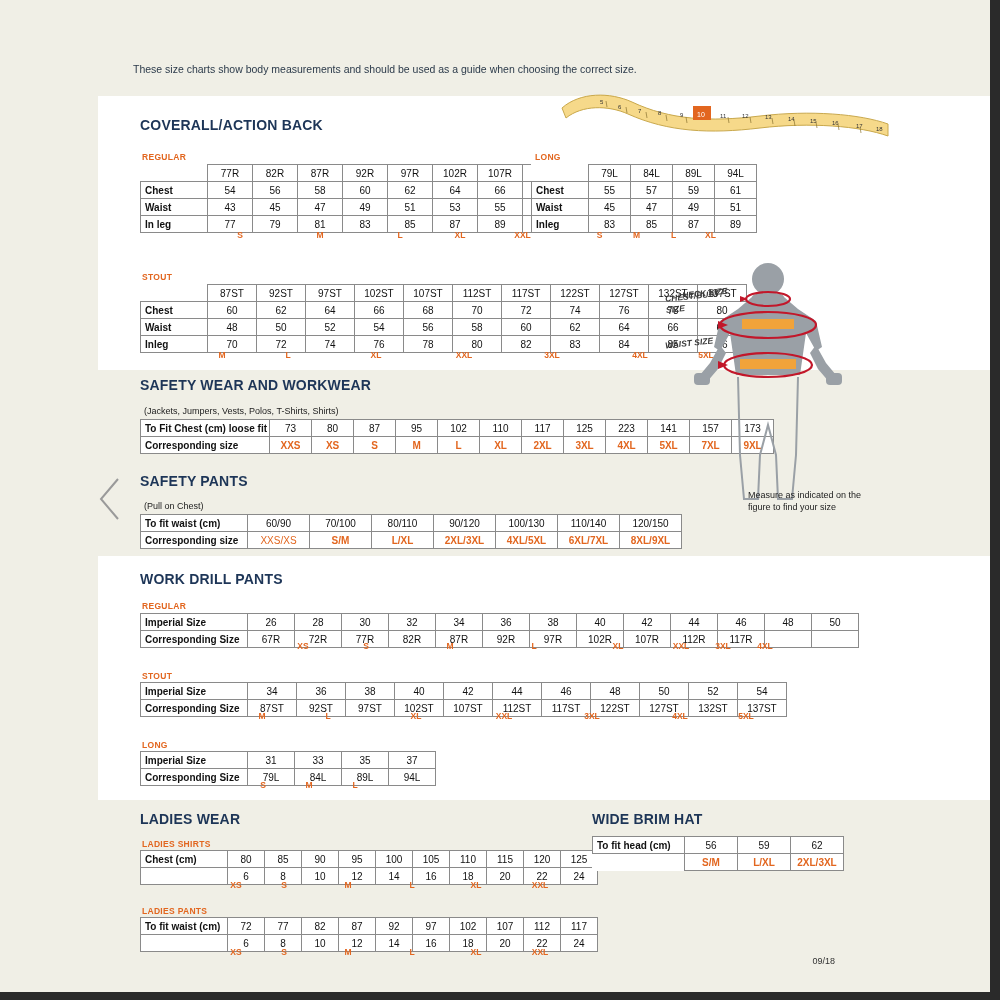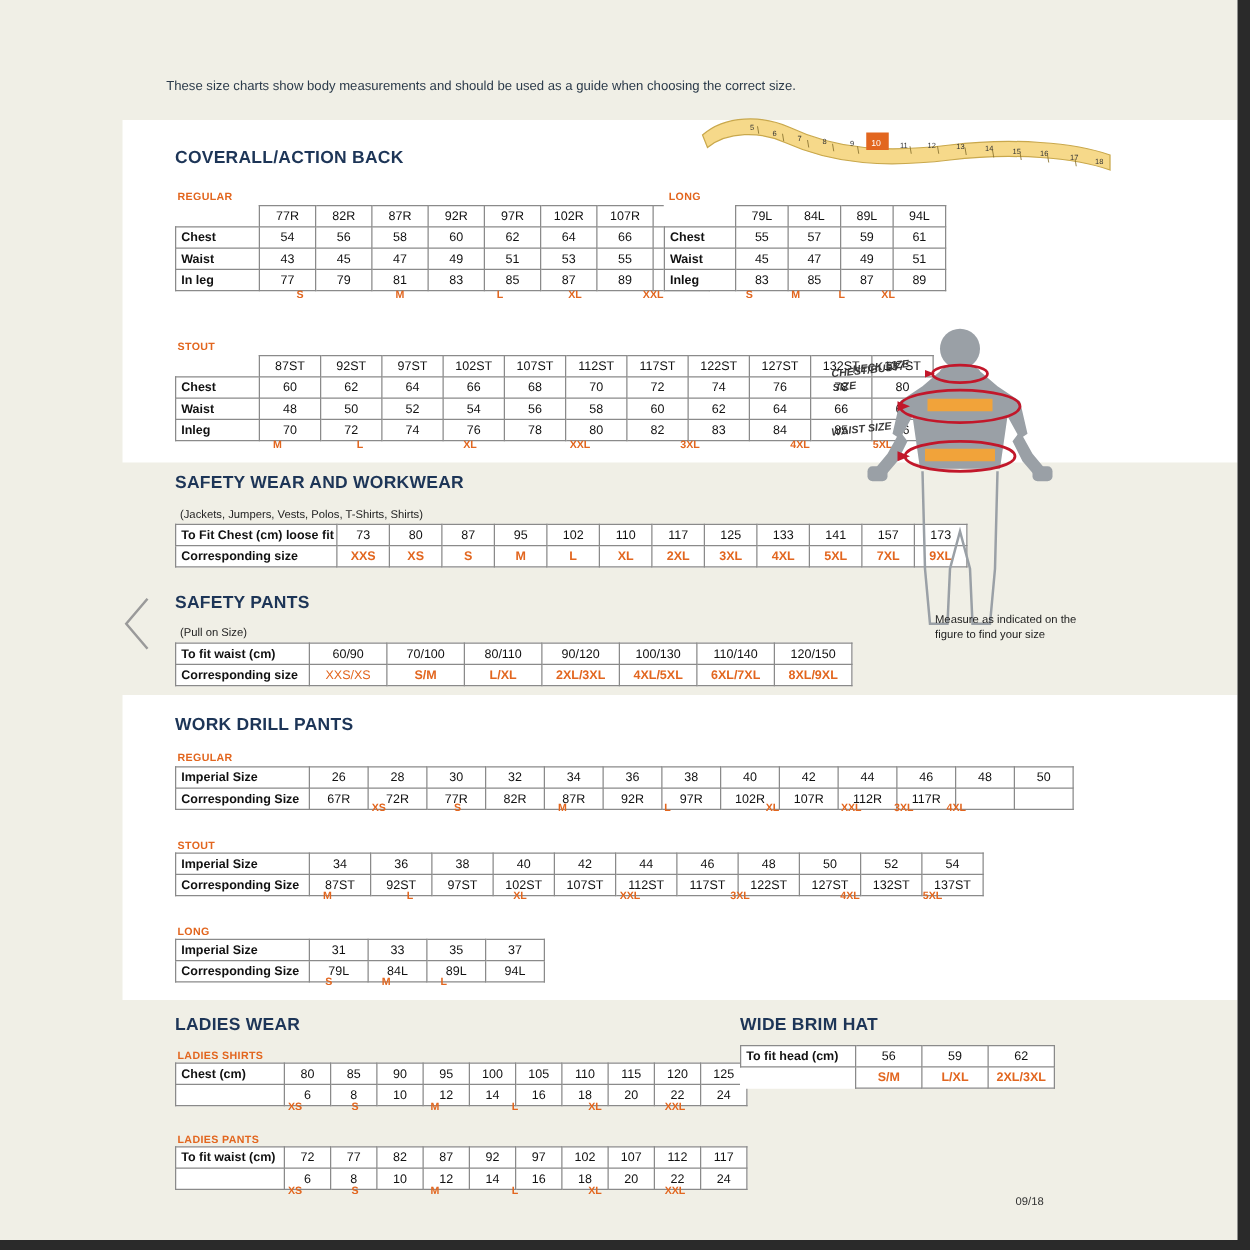--- a/index.html
+++ b/index.html
@@ -336,21 +336,21 @@
           <tr>
             <td class="rowhead" style="width:120px;">To Fit Chest (cm) loose fit</td>
             <td class="" style="width:37px;">73</td>
             <td class="" style="width:37px;">80</td>
             <td class="" style="width:37px;">87</td>
             <td class="" style="width:37px;">95</td>
             <td class="" style="width:37px;">102</td>
             <td class="" style="width:37px;">110</td>
             <td class="" style="width:37px;">117</td>
             <td class="" style="width:37px;">125</td>
-            <td class="" style="width:37px;">133</td>
+            <td class="" style="width:37px;">223</td>
             <td class="" style="width:37px;">141</td>
             <td class="" style="width:37px;">157</td>
             <td class="" style="width:37px;">173</td>
           </tr>
           <tr>
             <td class="rowhead" style="width:120px;">Corresponding size</td>
             <td class="" style="width: 37px; color: rgb(226, 102, 31); font-weight: bold;">XXS</td>
             <td class="" style="width: 37px; color: rgb(226, 102, 31); font-weight: bold;">XS</td>
             <td class="" style="width: 37px; color: rgb(226, 102, 31); font-weight: bold;">S</td>
             <td class="" style="width: 37px; color: rgb(226, 102, 31); font-weight: bold;">M</td>
@@ -360,21 +360,21 @@
             <td class="" style="width: 37px; color: rgb(226, 102, 31); font-weight: bold;">3XL</td>
             <td class="" style="width: 37px; color: rgb(226, 102, 31); font-weight: bold;">4XL</td>
             <td class="" style="width: 37px; color: rgb(226, 102, 31); font-weight: bold;">5XL</td>
             <td class="" style="width: 37px; color: rgb(226, 102, 31); font-weight: bold;">7XL</td>
             <td class="" style="width: 37px; color: rgb(226, 102, 31); font-weight: bold;">9XL</td>
           </tr>
         </tbody>
       </table>
 
     <div class="sec-title" style="left:140px;top:473px;">SAFETY PANTS</div>
-    <div class="note" style="left:144px;top:501px;">(Pull on Size)</div>
+    <div class="note" style="left:144px;top:501px;">(Pull on Chest)</div>
     <table class="grid" id="tbl-safety-pants" style="left:140px;top:514px;">
         <tbody>
           <tr>
             <td class="rowhead" style="width:100px;">To fit waist (cm)</td>
             <td class="" style="width:57px;">60/90</td>
             <td class="" style="width:57px;">70/100</td>
             <td class="" style="width:57px;">80/110</td>
             <td class="" style="width:57px;">90/120</td>
             <td class="" style="width:57px;">100/130</td>
             <td class="" style="width:57px;">110/140</td>

